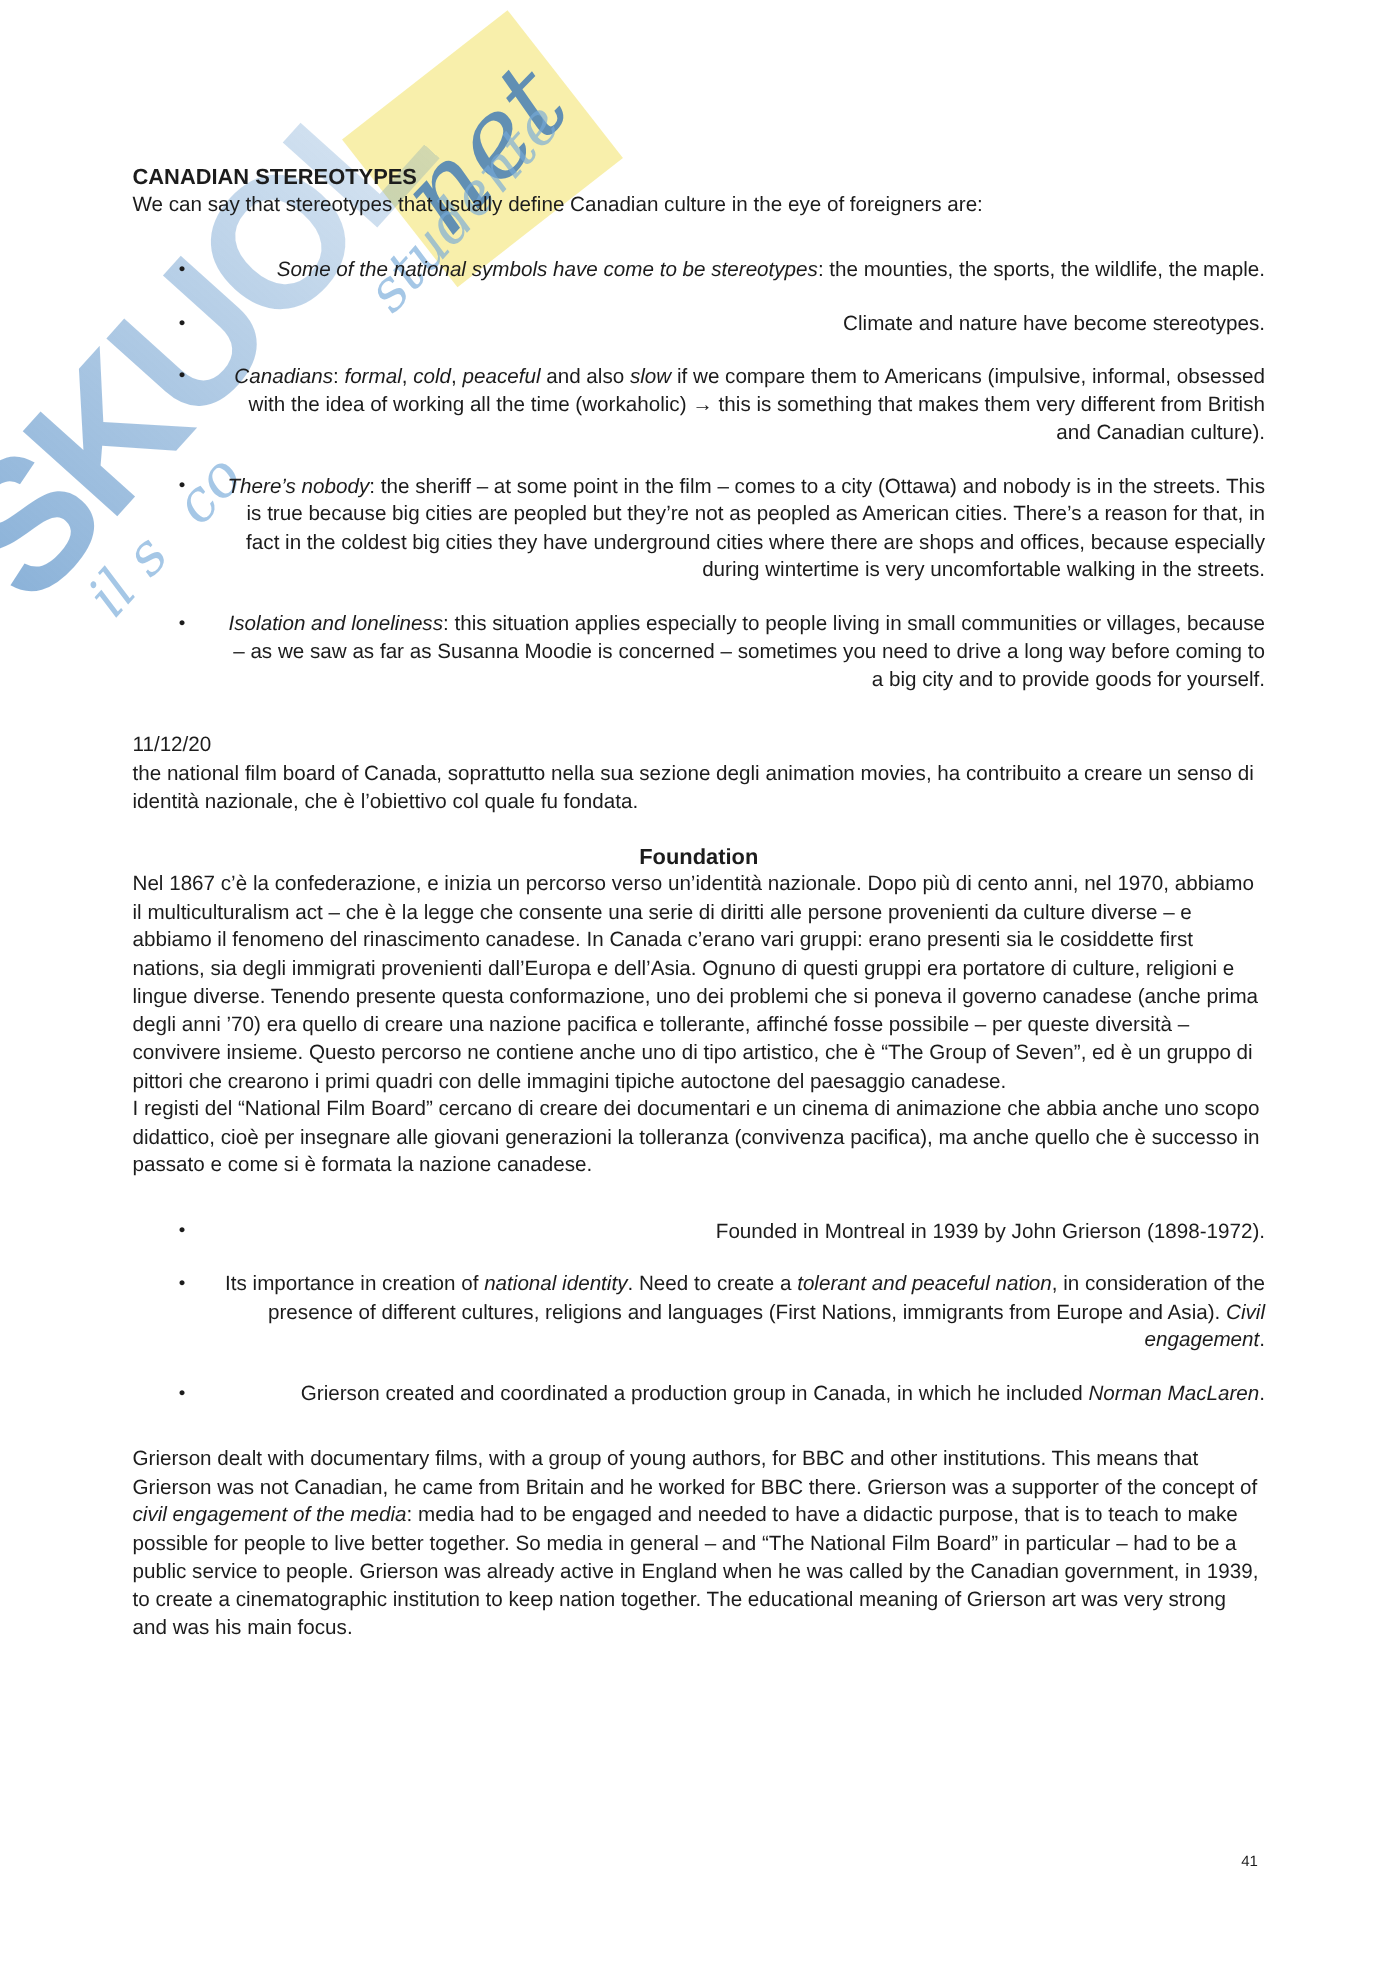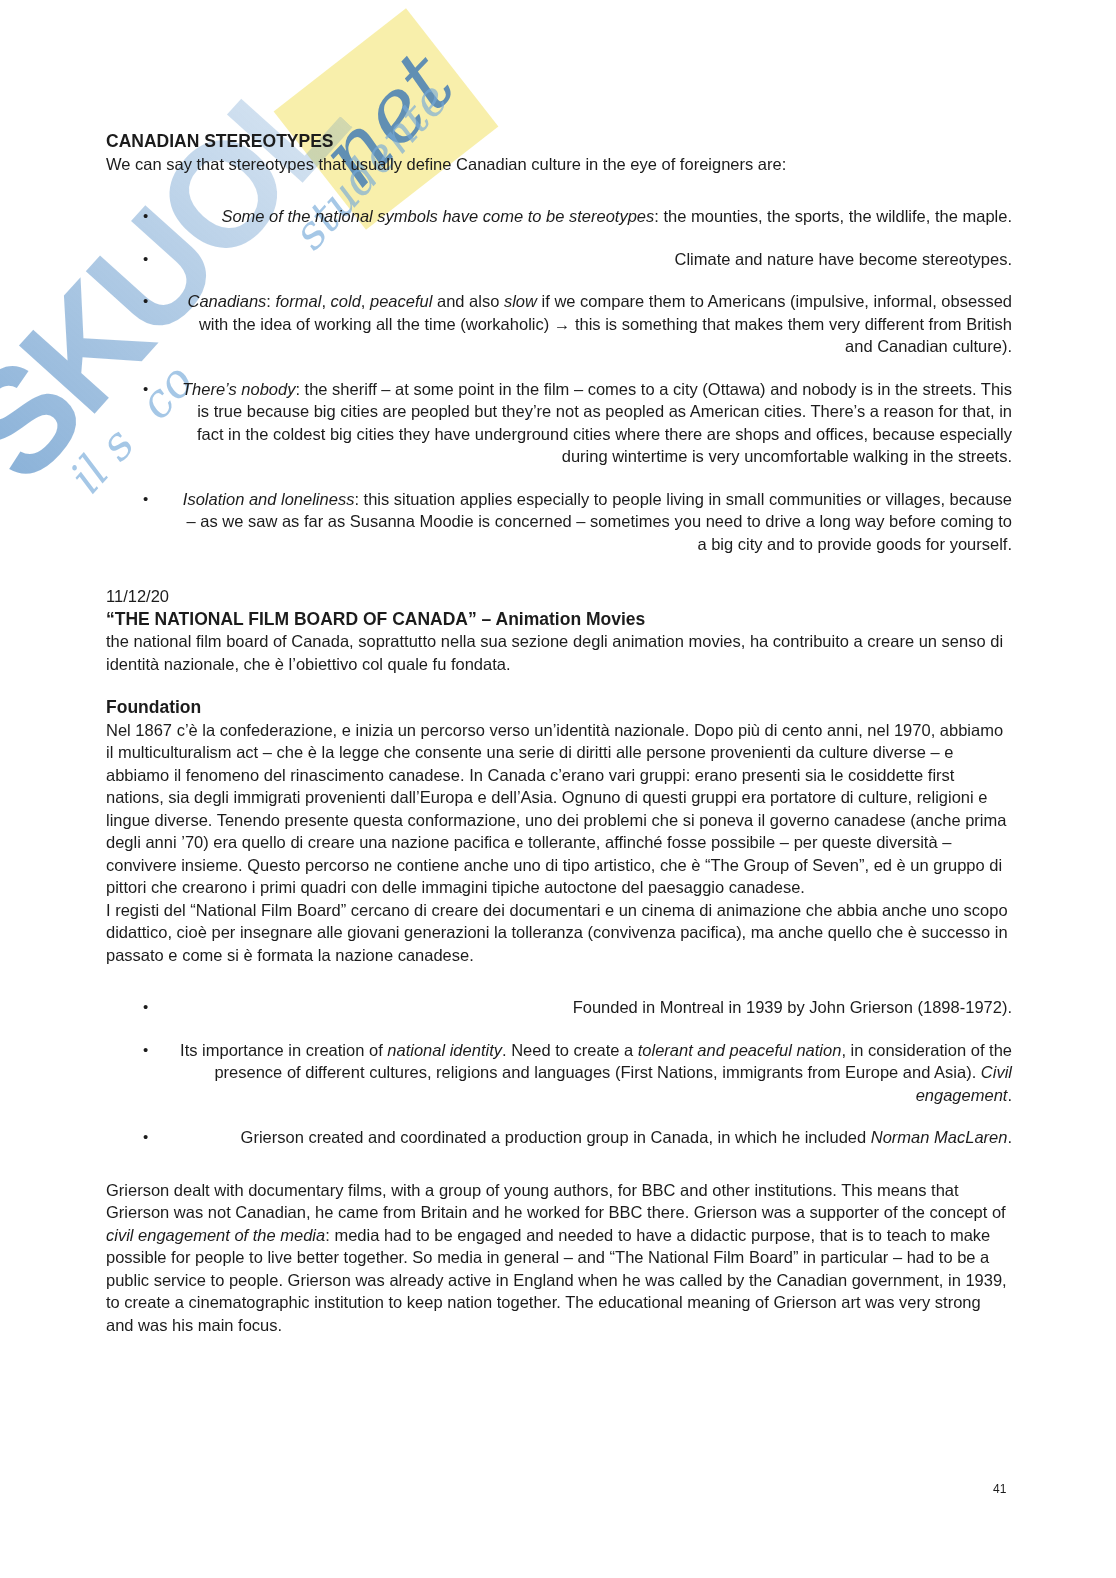--- a/index.html
+++ b/index.html
@@ -54,21 +54,21 @@
   .content p, .content h1, .content h2, .content h3 { margin:0; padding:0; }
   h1.doc-title, h2.doc-title, h3.doc-title { font-size:17.5px; line-height:22.5px; font-weight:bold; }
   .bullets { list-style:none; margin:30px 0; padding:0 0 0 71px;text-align:right; }
   .bullets li { position:relative; margin:0 0 20px 0; }
   .bullets li:last-child { margin-bottom:0; }
   .bullets li::before {
     content:"\2022";
     position:absolute; left:-34px; top:0;
     font-size:15px;
   }
-  .mt { margin-top:21px !important; }
+  .mt { margin-top:21px !important;text-align:center; }
   .page-number {
     position:absolute; left:993px; top:1482px; z-index:1;
     font-size:12px; color:#1c1c1c;
   }
 </style>
 </head>
 <body>
 
 <div class="page">
 
@@ -89,21 +89,20 @@
 
     <ul class="bullets">
       <li><span style="font-style: italic;">Some of the national symbols have come to be stereotypes</span><span>: the mounties, the sports, the wildlife, the maple.</span></li>
       <li><span style="">Climate and nature have become stereotypes.</span></li>
       <li><span style="font-style: italic;">Canadians</span><span>: </span><span style="font-style: italic;">formal</span><span>, </span><span style="font-style: italic;">cold</span><span>, </span><span style="font-style: italic;">peaceful</span><span> and also </span><span style="font-style: italic;">slow</span><span> if we compare them to Americans (impulsive, informal, obsessed with the idea of working all the time (workaholic) → this is something that makes them very different from British and Canadian culture).</span></li>
       <li><span style="font-style: italic;">There’s nobody</span><span>: the sheriff – at some point in the film – comes to a city (Ottawa) and nobody is in the streets. This is true because big cities are peopled but they’re not as peopled as American cities. There’s a reason for that, in fact in the coldest big cities they have underground cities where there are shops and offices, because especially during wintertime is very uncomfortable walking in the streets.</span></li>
       <li><span style="font-style: italic;">Isolation and loneliness</span><span>: this situation applies especially to people living in small communities or villages, because – as we saw as far as Susanna Moodie is concerned – sometimes you need to drive a long way before coming to a big city and to provide goods for yourself.</span></li>
     </ul>
 
     <p>11/12/20</p>
-    <h2 class="doc-title">“THE NATIONAL FILM BOARD OF CANADA” – Animation Movies</h2>
     <p>the national film board of Canada, soprattutto nella sua sezione degli animation movies, ha contribuito a creare un senso di identità nazionale,  che è l’obiettivo col quale fu fondata.</p>
 
     <h3 class="doc-title mt">Foundation</h3>
     <p>Nel 1867 c’è la confederazione, e inizia un percorso verso un’identità nazionale. Dopo più di cento anni, nel 1970, abbiamo il multiculturalism act – che è la legge che consente una serie di diritti alle persone provenienti da culture diverse – e abbiamo il fenomeno del rinascimento canadese. In Canada c’erano vari gruppi: erano presenti sia le cosiddette first nations, sia degli immigrati provenienti dall’Europa e dell’Asia. Ognuno di questi gruppi era portatore di culture, religioni e lingue diverse. Tenendo presente questa conformazione, uno dei problemi che si poneva il governo canadese (anche prima degli anni ’70) era quello di creare una nazione pacifica e tollerante, affinché fosse possibile – per queste diversità – convivere insieme. Questo percorso ne contiene anche uno di tipo artistico, che è “The Group of Seven”, ed è un gruppo di pittori che crearono i primi quadri con delle immagini tipiche autoctone del paesaggio canadese.</p>
     <p>I registi del “National Film Board” cercano di creare dei documentari e un cinema di animazione che abbia anche uno scopo didattico, cioè per insegnare alle giovani generazioni la tolleranza (convivenza pacifica), ma anche quello che è successo in passato e come si è formata la nazione canadese.</p>
 
     <ul class="bullets">
       <li><span>Founded in Montreal in 1939 by </span><span style="">John Grierson</span><span> (1898-1972).</span></li>
       <li><span>Its importance in creation of </span><span style="font-style: italic;">national identity</span><span>. Need to create a </span><span style="font-style: italic;">tolerant and peaceful nation</span><span>, in consideration of the presence of different cultures, religions and languages (First Nations, immigrants from Europe and Asia). </span><span style="font-style: italic;">Civil engagement</span><span>.</span></li>
       <li><span>Grierson created and coordinated a production group in Canada, in which he included </span><span style="font-style: italic;">Norman MacLaren</span><span>.</span></li>

